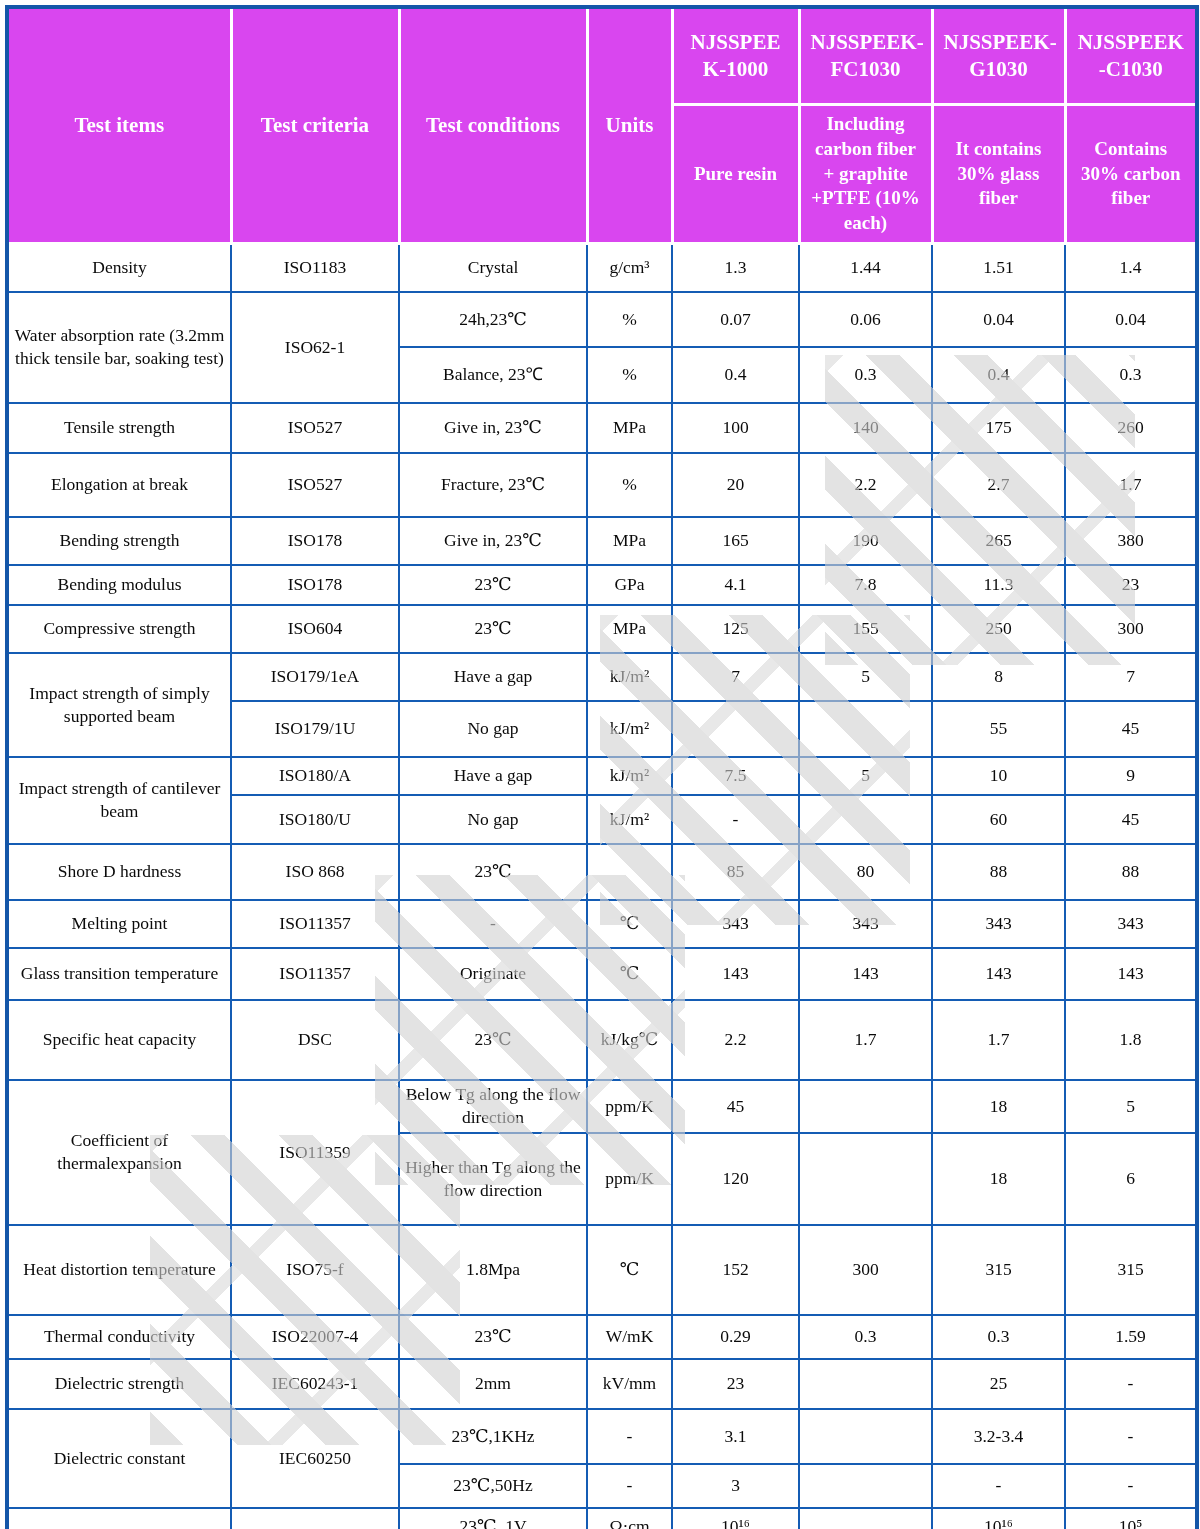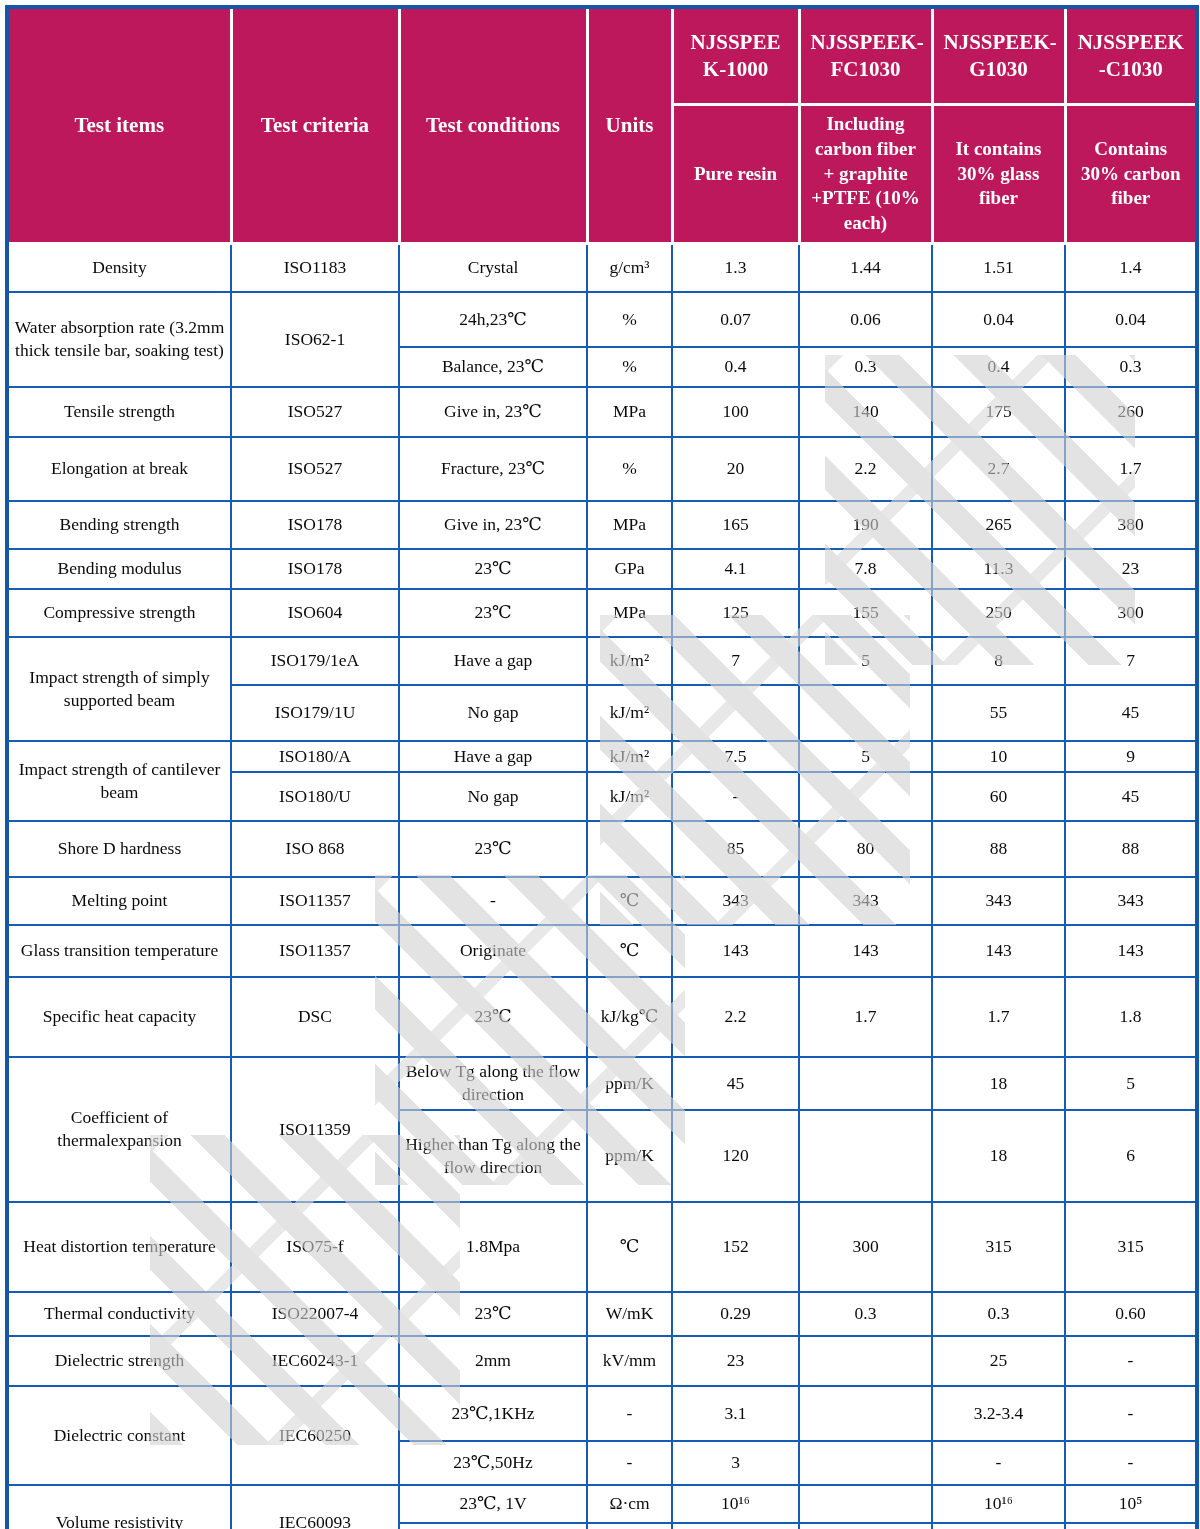--- a/index.html
+++ b/index.html
@@ -14,21 +14,21 @@
   }
   table.spec{
     position:relative;
     z-index:1;
     width:1190px;
     table-layout:fixed;
     border-collapse:collapse;
     border:4px solid #1456a8;
   }
   thead th{
-    background:#be185d;
+    background:#d946ef;
     color:#ffffff;
     font-weight:bold;
     border:3px solid #ffffff;
     text-align:center;
     vertical-align:middle;
     padding:4px 10px;
     line-height:1.3;
   }
   thead tr.r1 th{font-size:21px;height:86px;}
   thead tr.r2 th{font-size:19px;height:128px;}
@@ -109,21 +109,21 @@
         <tr style="height: 55px;">
           <td rowspan="2">Water absorption rate (3.2mm thick tensile bar, soaking test)</td>
           <td rowspan="2">ISO62-1</td>
           <td>24h,23℃</td>
           <td>%</td>
           <td>0.07</td>
           <td>0.06</td>
           <td>0.04</td>
           <td>0.04</td>
         </tr>
-        <tr style="height: 40px;">
+        <tr style="height: 56px; font-family: Liberation Serif, serif;">
           <td>Balance, 23℃</td>
           <td>%</td>
           <td>0.4</td>
           <td>0.3</td>
           <td>0.4</td>
           <td>0.3</td>
         </tr>
         <tr style="height: 50px;">
           <td>Tensile strength</td>
           <td>ISO527</td>
@@ -186,21 +186,21 @@
         </tr>
         <tr style="height: 56px;">
           <td>ISO179/1U</td>
           <td>No gap</td>
           <td>kJ/m²</td>
           <td></td>
           <td></td>
           <td>55</td>
           <td>45</td>
         </tr>
-        <tr style="height: 31px;">
+        <tr style="height: 38px;">
           <td rowspan="2">Impact strength of cantilever beam</td>
           <td>ISO180/A</td>
           <td>Have a gap</td>
           <td>kJ/m²</td>
           <td>7.5</td>
           <td>5</td>
           <td>10</td>
           <td>9</td>
         </tr>
         <tr style="height: 49px;">
@@ -281,21 +281,21 @@
           <td>315</td>
         </tr>
         <tr style="height: 44px;">
           <td>Thermal conductivity</td>
           <td>ISO22007-4</td>
           <td>23℃</td>
           <td>W/mK</td>
           <td>0.29</td>
           <td>0.3</td>
           <td>0.3</td>
-          <td>0.60</td>
+          <td>1.59</td>
         </tr>
         <tr style="height: 50px;">
           <td>Dielectric strength</td>
           <td>IEC60243-1</td>
           <td>2mm</td>
           <td>kV/mm</td>
           <td>23</td>
           <td></td>
           <td>25</td>
           <td>-</td>

